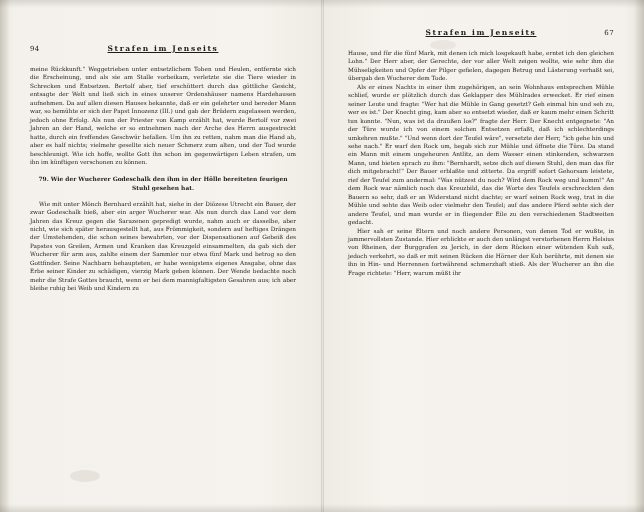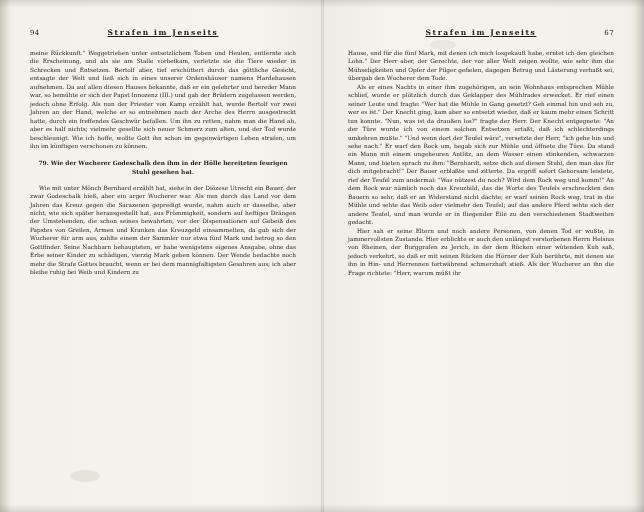--- a/index.html
+++ b/index.html
@@ -31,21 +31,21 @@
   }
   .page {
     position: absolute;
     top: 0;
     height: 512px;
     box-sizing: border-box;
   }
   .page-left {
     left: 0;
     width: 322px;
-    padding: 28px 26px 22px 30px;
+    padding: 44px 26px 22px 30px;
   }
   .page-right {
     left: 322px;
     width: 322px;
     padding: 28px 30px 22px 26px;
   }
   .runhead {
     display: flex;
     align-items: baseline;
     font-size: 6.5px;

